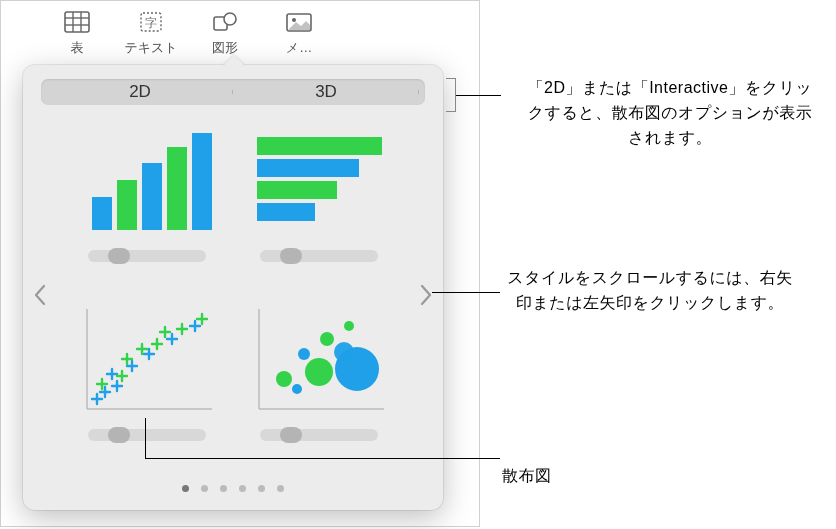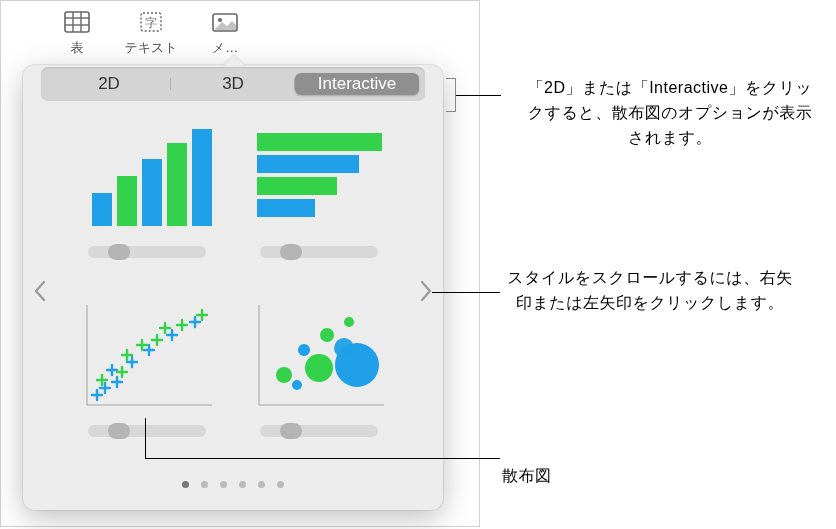--- a/index.html
+++ b/index.html
@@ -70,22 +70,22 @@
       left: 200px;
       width: 0; height: 0;
       border-left: 11px solid transparent;
       border-right: 11px solid transparent;
       border-bottom: 11px solid #ececec;
       filter: drop-shadow(0 -1px 1px rgba(0,0,0,0.1));
     }
     
     .seg {
       display: flex;
-      margin: 2px 18px 0 18px;
-      height: 34px;
+      margin: 14px 18px 0 18px;
+      height: 26px;
       background: #d4d4d4;
       border-radius: 7px;
       padding: 6px;
       box-shadow: inset 0 1px 2px rgba(0,0,0,0.1);
     }
     .seg-item {
       flex: 1;
       display: flex;
       align-items: center;
       justify-content: center;
@@ -232,39 +232,45 @@
         <svg class="toolbar-icon" viewBox="0 0 26 22">
           <rect x="3" y="2" width="20" height="18" rx="2" fill="none" stroke="#666" stroke-width="1.4" stroke-dasharray="2 2"></rect>
           <text x="13" y="16" text-anchor="middle" font-size="12" fill="#666" font-family="sans-serif">字</text>
         </svg>
       </div>
       <span class="toolbar-label">テキスト</span>
     </div>
     <div class="toolbar-item">
       <div class="toolbar-icon-wrap">
         <svg class="toolbar-icon" viewBox="0 0 26 22">
+          <rect x="2" y="6" width="13" height="13" rx="2" fill="none" stroke="#666" stroke-width="1.6"></rect>
+          <circle cx="18" cy="8" r="6" fill="#fff" stroke="#666" stroke-width="1.6"></circle>
+        </svg>
+      </div>
+      <span class="toolbar-label">図形</span>
+    </div>
+    <div class="toolbar-item">
+      <div class="toolbar-icon-wrap">
+        <svg class="toolbar-icon" viewBox="0 0 26 22">
           <rect x="1" y="3" width="24" height="17" rx="2" fill="none" stroke="#666" stroke-width="1.6"></rect>
           <circle cx="8" cy="9" r="2" fill="#666"></circle>
           <path d="M3 18 L10 11 L15 15 L20 10 L24 14 L24 19 L3 19 Z" fill="#666" opacity="0.4"></path>
         </svg>
       </div>
       <span class="toolbar-label">メ…</span>
     </div>
   </div>
 
   <div class="popover">
     <div class="seg">
       <div class="seg-item">
           <span>2D</span>
         </div>
       <div class="seg-item">
           <span>3D</span>
-        </div>
-      <div class="seg-item active">
-          <span>Interactive</span>
         </div>
     </div>
 
     <div class="panel-body">
       <div class="nav-arrow nav-left">
         <svg width="14" height="22" viewBox="0 0 14 22">
             <path d="M11 2 L3 11 L11 20" fill="none" stroke="#999" stroke-width="2.2" stroke-linecap="round" stroke-linejoin="round"></path>
           </svg>
       </div>
       <div class="nav-arrow nav-right">

